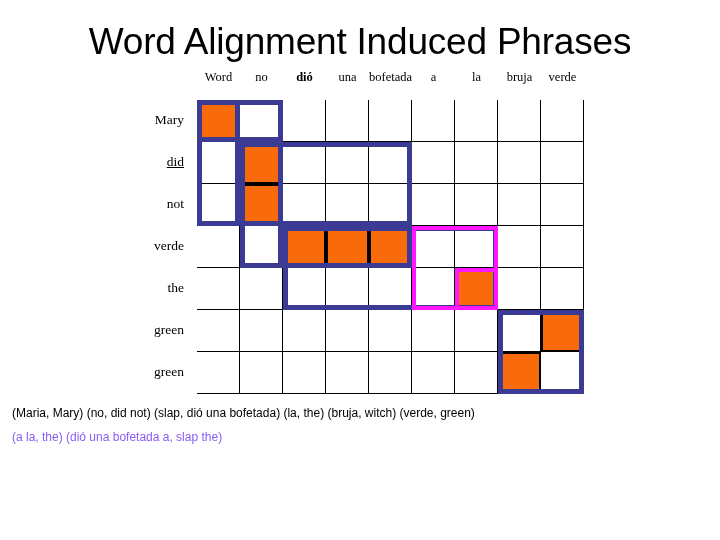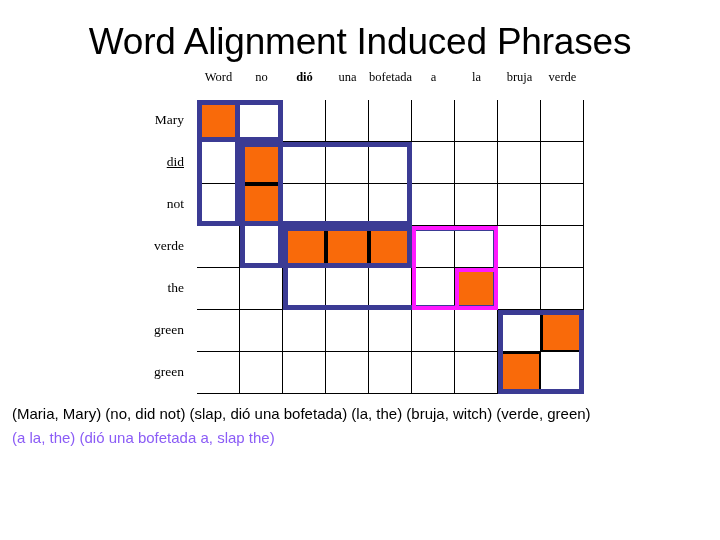--- a/index.html
+++ b/index.html
@@ -109,21 +109,21 @@
 
   
   #caption {
     position: absolute;
     left: 12px;
     top: 402px;
     width: 700px;
   }
   .caption-line {
     font-family: "Liberation Sans", sans-serif;
-    font-size: 15px;
+    font-size: 12px;
     line-height: 23.5px;
     white-space: nowrap;
     color: #000000;
   }
 </style>
 </head>
 <body>
 
 <div id="title">Word Alignment Induced Phrases</div>
 

